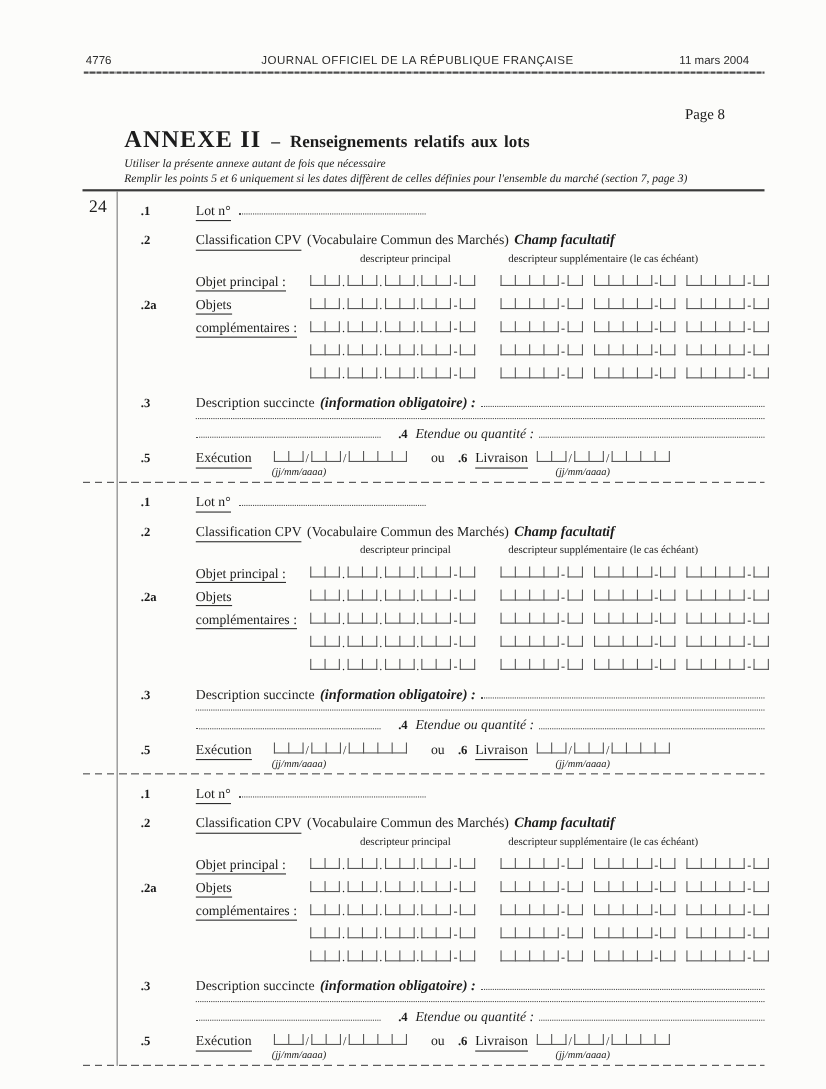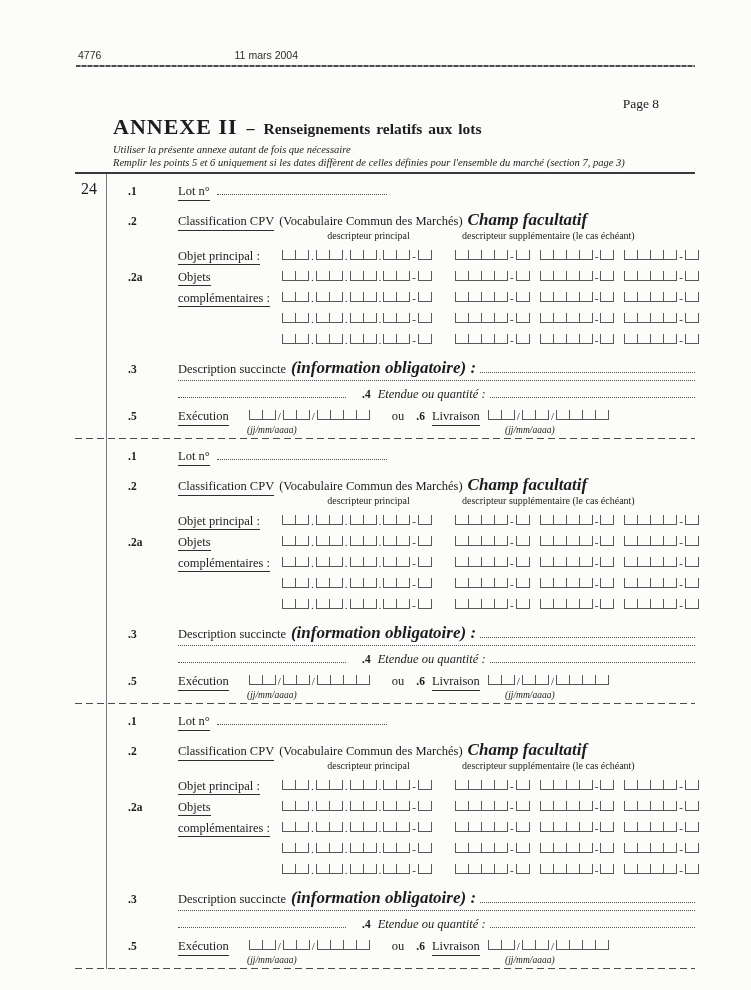--- a/index.html
+++ b/index.html
@@ -1,21 +1,21 @@
 <!DOCTYPE html>
 <html><head>
 <meta charset="utf-8">
 <style>
   html,body{margin:0;padding:0;background:#ffffff;}
   .page{position:relative;width:751px;height:990px;background:#fcfcfa;
         font-family:"Liberation Serif",serif;color:#1c1c1c;overflow:hidden;}
 
   
   .jo-header{position:absolute;top:49px;left:78px;right:70px;display:flex;align-items:flex-end;
-             font-family:"Liberation Sans",sans-serif;font-size:10.5px;color:#2c2c2c;}
+             font-family:"Liberation Sans",sans-serif;font-size:10.5px;color:#2c2c2c;gap:36px;}
   .jo-left{width:110px;}
   .jo-center{flex:1;text-align:center;letter-spacing:.45px;}
   .jo-right{width:110px;text-align:right;}
   .jo-rule{position:absolute;top:65px;left:76px;right:56px;height:2px;
            background:repeating-linear-gradient(90deg,#4c4c4c 0 4px,#9a9a9a 4px 6px);}
 
   
   .page-label{position:absolute;top:96px;right:92px;font-size:13.5px;}
   .annexe-title{position:absolute;top:114px;left:113px;white-space:nowrap;}
   .annexe-title .big{font-size:22px;font-weight:bold;letter-spacing:1px;}
@@ -29,21 +29,21 @@
   .top-rule{height:0;border-top:2px solid #3a3a3a;}
   .vline{position:absolute;left:31px;top:2px;bottom:0;width:0;border-left:1px solid #7a7a7a;}
   .margin-num{position:absolute;left:6px;top:8px;font-size:16px;font-weight:normal;}
   .sep{height:1px;background:repeating-linear-gradient(90deg,#4a4a4a 0 7px,transparent 7px 11px);}
 
   
   .lot-block{font-size:12.5px;}
   .row{display:flex;align-items:baseline;padding-left:53px;}
   .num{flex:0 0 50px;font-weight:bold;font-size:11.5px;}
   .u{border-bottom:1px solid #2e2e2e;padding-bottom:1px;}
-  .bi{font-weight:bold;font-style:italic;font-size:17px;}
+  .bi{font-weight:bold;font-style:italic;font-size:13px;}
   .dots{display:inline-block;border-bottom:1.5px dotted #4f4f4f;height:9px;}
   .dots.fill{flex:1;margin-left:4px;}
 
   .r1{margin-top:10px;height:16px;}
   .r1 .dots{width:170px;margin-left:7px;}
   .r2{margin-top:10px;height:16px;white-space:nowrap;}
   .r2 .gap{display:inline-block;width:5px;}
   .col-heads{margin-top:4px;height:13px;font-size:10px;padding-left:207px;}
   .col-heads .c1{flex:0 0 173px;text-align:center;}
   .col-heads .c2{margin-left:7px;}
@@ -75,20 +75,21 @@
   .jj-row .jj1{margin-left:119px;}
   .jj-row .jj2{margin-left:206px;}
 </style>
 </head>
 <body>
 
 <div class="page">
 
   <div class="jo-header">
     <span class="jo-left">4776</span>
+    <span class="jo-center">JOURNAL OFFICIEL DE LA RÉPUBLIQUE FRANÇAISE</span>
     <span class="jo-right">11 mars 2004</span>
   </div>
   <div class="jo-rule"></div>
 
   <div class="page-label">Page 8</div>
 
   <div class="annexe-title">
     <span class="big">ANNEXE II</span>
     <span class="dash">–</span>
     <span class="sub">Renseignements relatifs aux lots</span>

